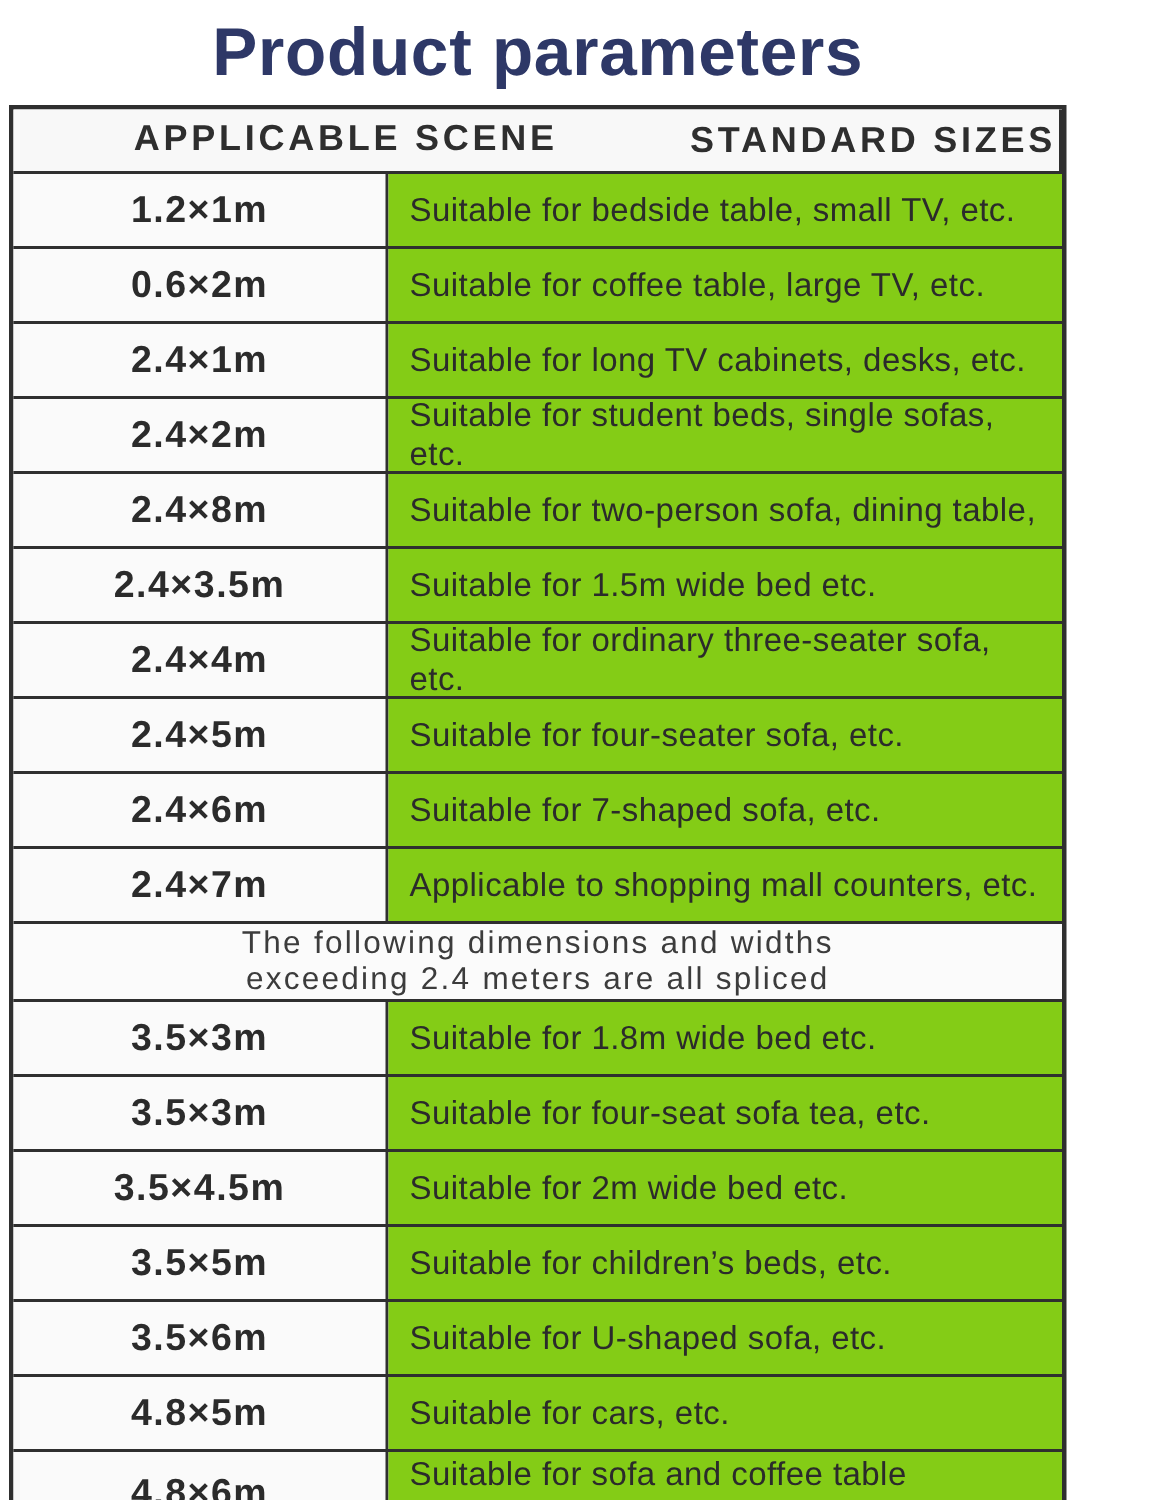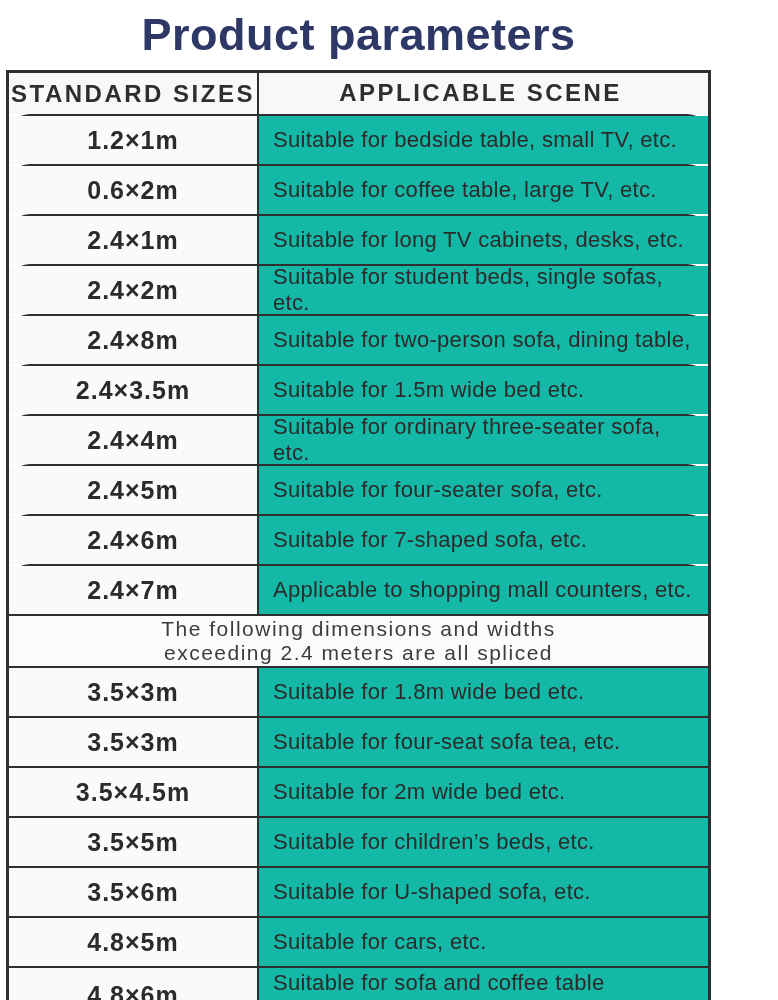--- a/index.html
+++ b/index.html
@@ -52,36 +52,36 @@
     background: #fafafa;
     font-weight: bold;
     font-size: 25px;
     letter-spacing: 1px;
     text-align: center;
   }
   .scene-cell {
     flex: 1 1 auto;
     justify-content: flex-start;
     padding: 2px 6px 2px 14px;
-    background: #14b8a6;
+    background: #84cc16;
     font-size: 22px;
     letter-spacing: 0.3px;
     white-space: pre-line;
     line-height: 1.18;
   }
   .header-row .cell {
     background: #f8f8f8;
     font-weight: bold;
     font-size: 24px;
     letter-spacing: 2.5px;
     color: #2e2e2e;
   }
   .header-row { height: 41px; }
   .header-row .scene-cell { justify-content: center; padding-left: 0; white-space: normal; }
-  .rows-top .t-row { height: 48px; border-radius: 21px; }
+  .rows-top .t-row { height: 48px; }
   .rows-bottom .t-row { min-height: 48px; }
   .note-row {
     height: 50px;
     background: #fbfbfb;
     flex-direction: column;
     justify-content: center;
     display: flex;
     align-items: center;
   }
   .note-text {
@@ -93,22 +93,22 @@
   }
 </style>
 </head>
 <body>
 
 <div class="page">
   <h1 class="page-title" style="color: rgb(46, 56, 103);">Product parameters</h1>
 
   <div class="param-table">
     <div class="t-row header-row">
+      <div class="cell scene-cell">APPLICABLE SCENE</div>
       <div class="cell size-cell">STANDARD SIZES</div>
-      <div class="cell scene-cell">APPLICABLE SCENE</div>
     </div>
 
     <div class="rows-top" id="rows-top">
         <div class="t-row">
           <div class="cell size-cell">1.2×1m</div>
           <div class="cell scene-cell">Suitable for bedside table, small TV, etc.</div>
         </div>
         <div class="t-row">
           <div class="cell size-cell">0.6×2m</div>
           <div class="cell scene-cell">Suitable for coffee table, large TV, etc.</div>

